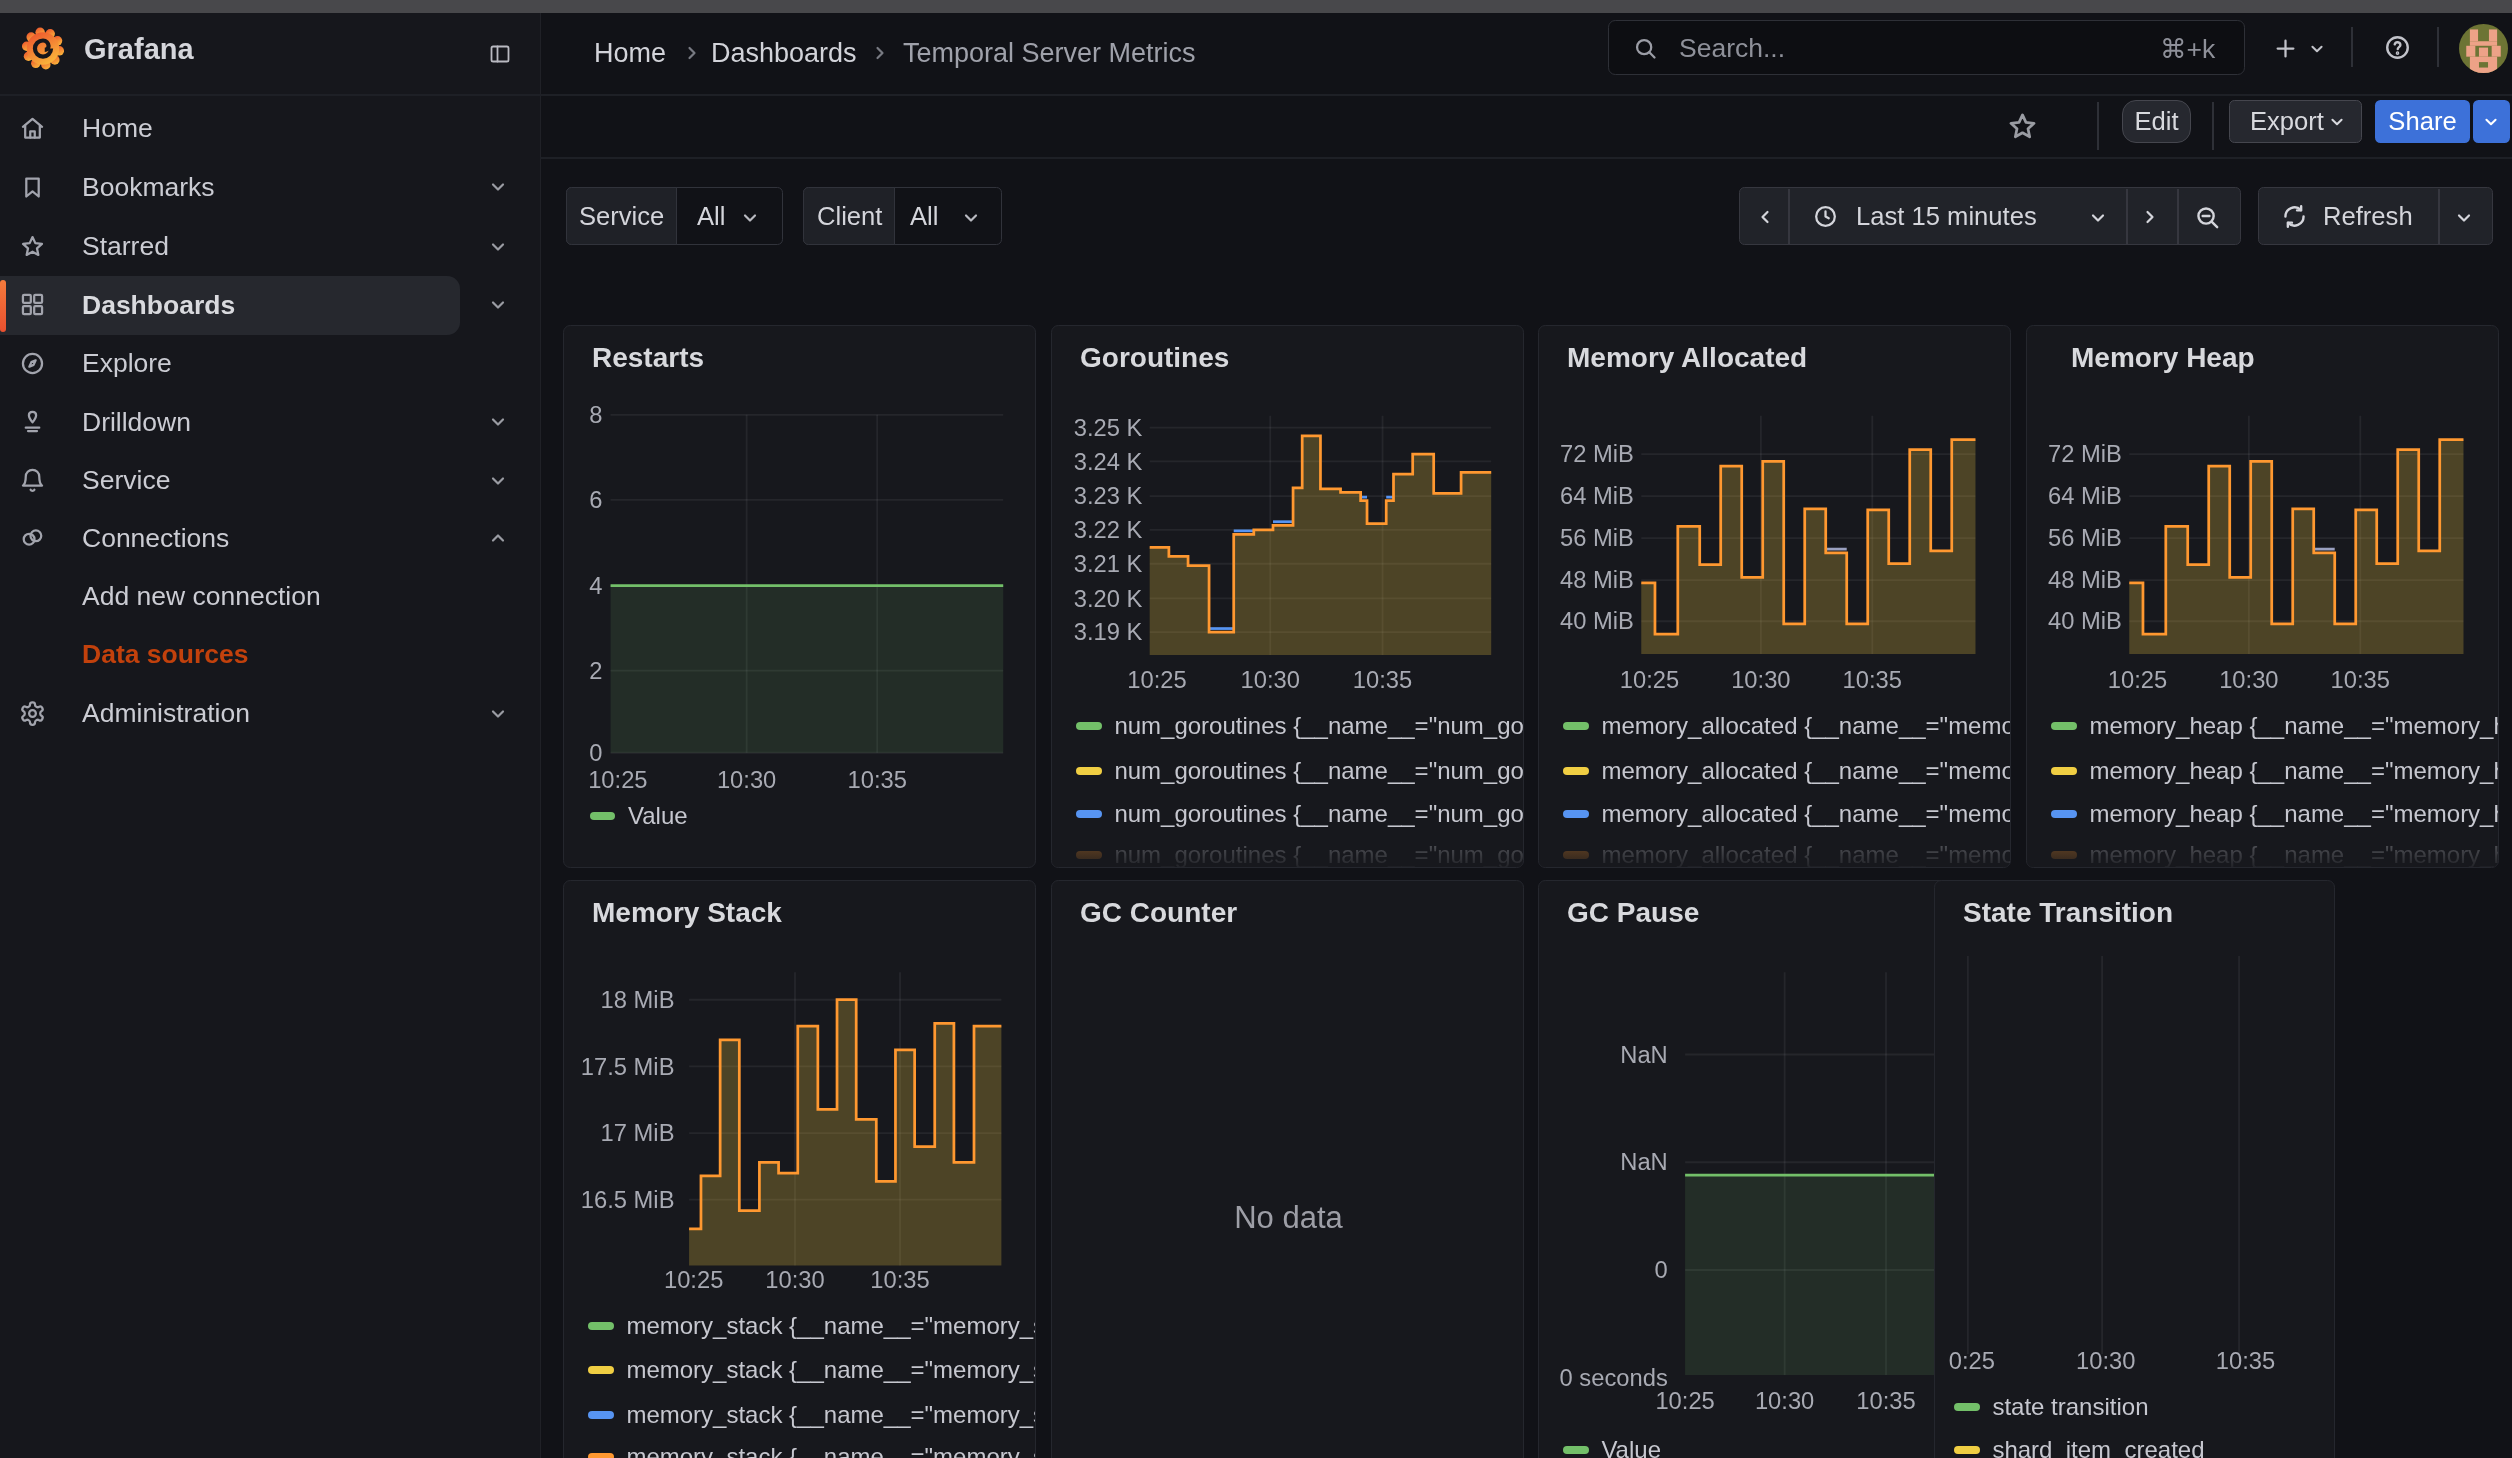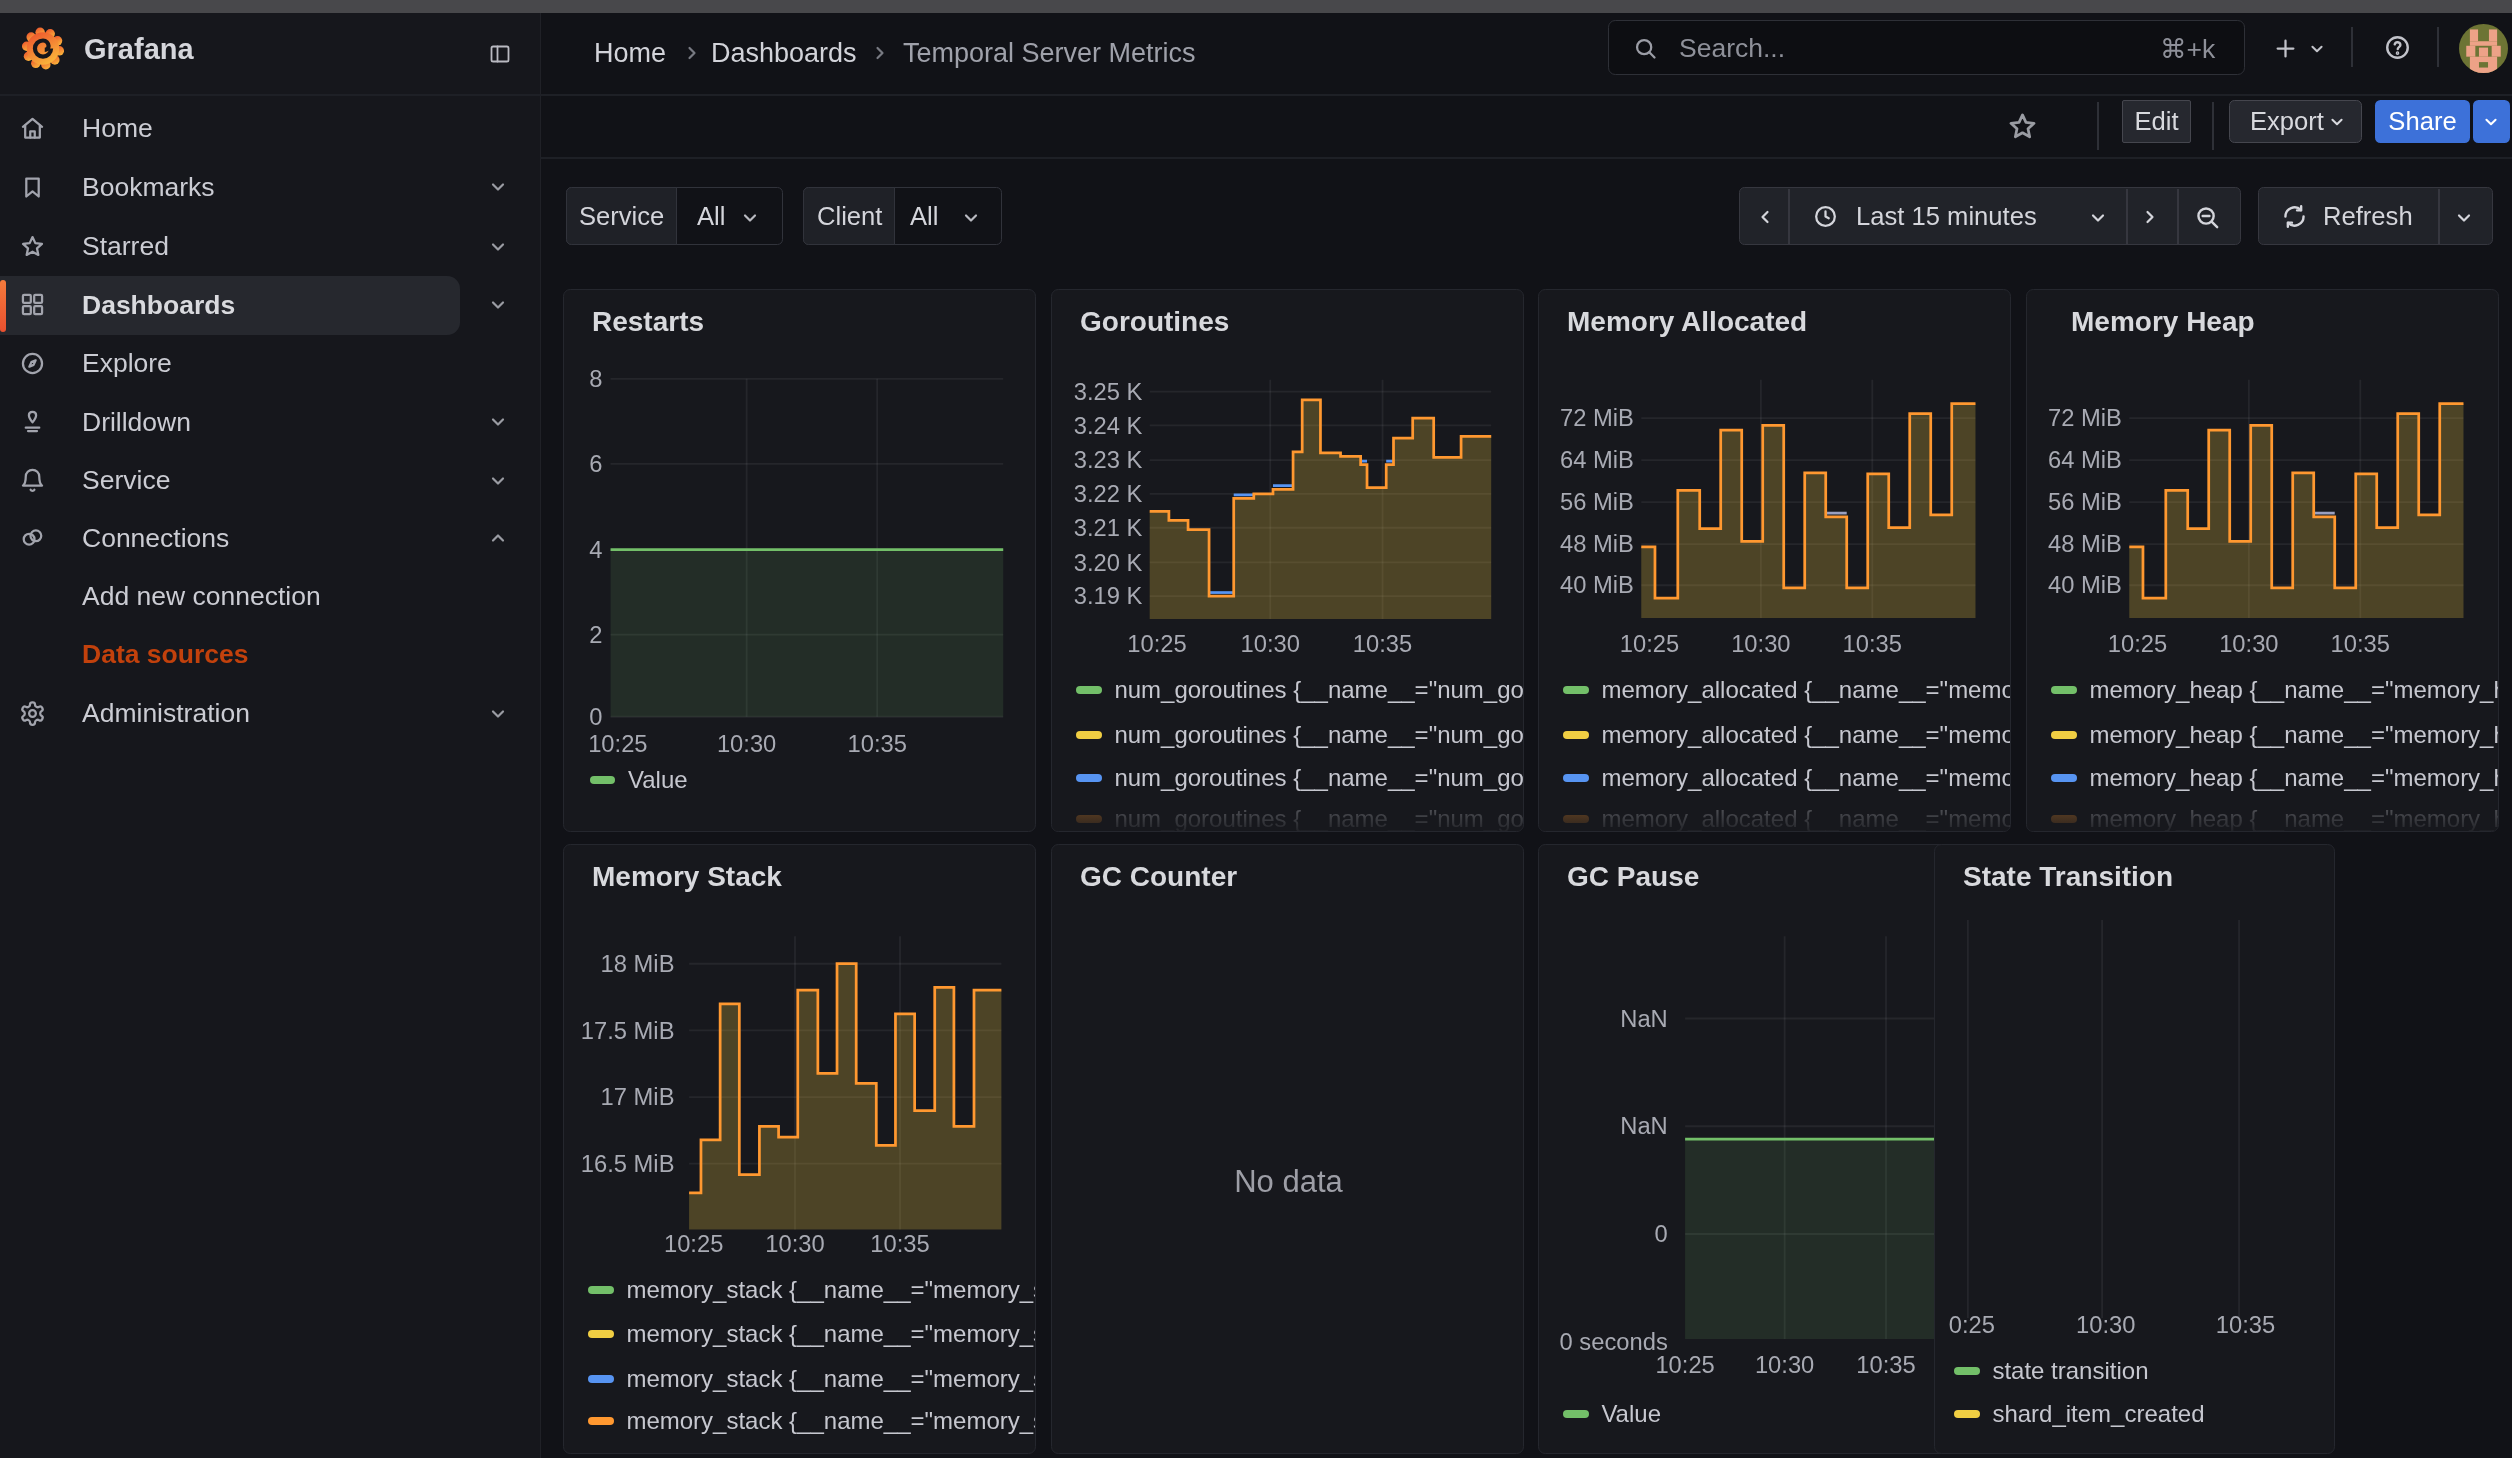--- a/index.html
+++ b/index.html
@@ -1,18 +1,18 @@
 <!DOCTYPE html>
 <html style="font-size:14.6px"><head><meta charset="utf-8"><style>
 * { margin:0; padding:0; }
 html,body { width:2512px; height:1458px; background:#111217; overflow:hidden;
   font-family:"Liberation Sans",sans-serif; }
 .abs { position:absolute; }
 .panel { background:#17181d; border:1.8px solid #25272e; border-radius:7.3px;
-  box-sizing:border-box; overflow:hidden; }
+  box-sizing:border-box; overflow:hidden;margin-top:36px; }
 .ptitle { font-size:28px; font-weight:600; color:#d8d9dd; }
 svg text { font-family:"Liberation Sans",sans-serif; }
 </style></head>
 <body>
 <div class="abs" style="left:0;top:12.8px;width:540px;height:1445px;background:#16171c;border-right:1.8px solid #202127"></div>
 <div class="abs" style="left:84px;top:33px;font-size:29px;font-weight:700;color:#d5d6db">Grafana</div>
 <svg class="abs" style="left:22px;top:25.6px" width="42" height="44" viewBox="0 0 24 24">
 <defs>
       <linearGradient id="glg" x1="0" y1="0" x2="0.55" y2="1">
 <stop offset="0" stop-color="#ec4d2c"></stop>
@@ -153,21 +153,21 @@
       <rect x="36" y="24" width="10" height="12" fill="#eda287"></rect>
       <rect x="22" y="26" width="10" height="10" fill="#eda287"></rect>
       <rect x="12" y="36" width="30" height="18" fill="#eda287"></rect>
       <rect x="22" y="42" width="10" height="6" fill="#6d7434"></rect>
     </g>
   </svg>
 <svg class="abs" style="left:2006px;top:110px" width="33" height="33" viewBox="0 0 24 24" fill="none" stroke="#9a9ca3" stroke-width="2" stroke-linecap="round" stroke-linejoin="round">
     <path d="M12 3.6l2.5 5.4 5.9.7-4.4 4 1.2 5.8-5.2-2.9-5.2 2.9 1.2-5.8-4.4-4 5.9-.7Z"></path>
   </svg>
 <div class="abs" style="left:2097px;top:102px;width:1.8px;height:48px;background:#2e3037"></div>
-<div class="abs" style="left:2122px;top:100px;width:69px;height:43px;background:#26282f;border:1.8px solid #45464e;border-radius:2px;box-sizing:border-box;font-size:25.6px;color:#d8d9de;font-weight:500;display:flex;align-items:center;justify-content:center">Edit</div>
+<div class="abs" style="left:2122px;top:100px;width:69px;height:43px;background:#26282f;border:1.8px solid #45464e;border-radius:14px;box-sizing:border-box;font-size:25.6px;color:#d8d9de;font-weight:500;display:flex;align-items:center;justify-content:center">Edit</div>
 <div class="abs" style="left:2212px;top:102px;width:1.8px;height:48px;background:#2e3037"></div>
 <div class="abs" style="left:2229px;top:100px;width:133px;height:43px;background:#26282f;border:1.8px solid #45464e;border-radius:5.5px;box-sizing:border-box;font-size:25.6px;color:#d8d9de;font-weight:500;display:flex;align-items:center;justify-content:center;justify-content:flex-start;padding-left:20px">Export</div>
 <svg class="abs" style="left:2326px;top:111px" width="22" height="22" viewBox="0 0 24 24" fill="none" stroke="#d8d9de" stroke-width="2.2" stroke-linecap="round" stroke-linejoin="round">
     <path d="M7 9.5l5 5 5-5"></path>
   </svg>
 <div class="abs" style="left:2375px;top:100px;width:95px;height:43px;background:#3d71d9;border-radius:5.5px;font-size:25.6px;color:#fff;font-weight:500;display:flex;align-items:center;justify-content:center">Share</div>
 <div class="abs" style="left:2473px;top:100px;width:37px;height:43px;background:#3d71d9;border-radius:5.5px"></div>
 <svg class="abs" style="left:2480px;top:111px" width="22" height="22" viewBox="0 0 24 24" fill="none" stroke="#ffffff" stroke-width="2.2" stroke-linecap="round" stroke-linejoin="round">
     <path d="M7 9.5l5 5 5-5"></path>
   </svg>

